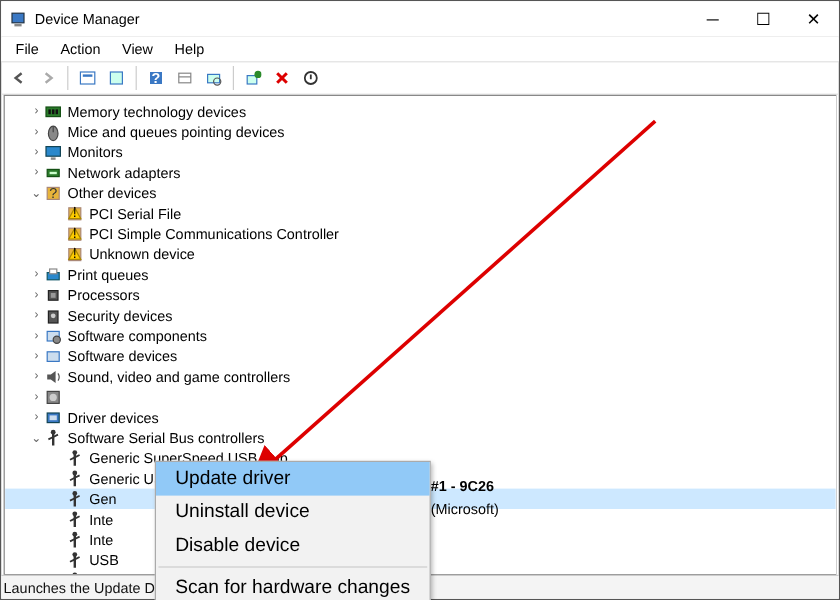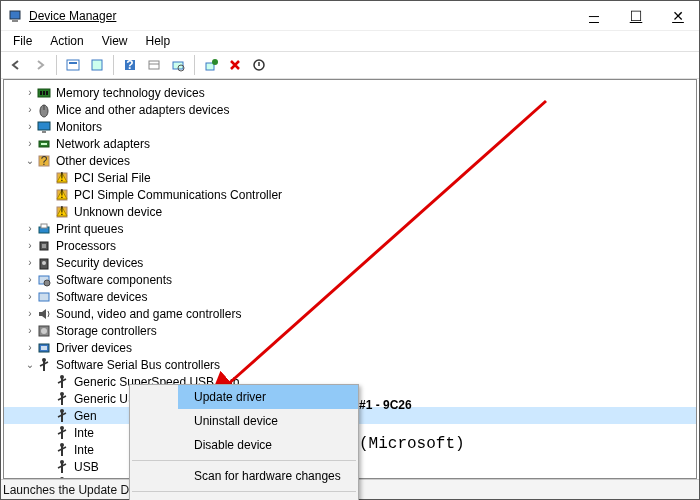--- a/index.html
+++ b/index.html
@@ -1,37 +1,37 @@
 <!DOCTYPE html>
 <html><head>
 <meta charset="utf-8">
 <style>
 * { box-sizing: border-box; margin: 0; padding: 0; font-family: "Segoe UI", Tahoma, sans-serif; font-size: 12px; }
 body { background: #fff; width: 700px; height: 500px; overflow: hidden; user-select: none; }
 .window { width: 700px; height: 500px; border: 1px solid #555; display: flex; flex-direction: column; position: relative; }
-.titlebar { height: 30px; display: flex; align-items: center; padding-left: 6px; background: #fff; border-bottom: 1px solid #eee; text-decoration: underline; }
+.titlebar { height: 30px; display: flex; align-items: center; padding-left: 6px; background: #fff; border-bottom: 1px solid #eee; }
 .titlebar .app-icon { width: 16px; height: 16px; margin-right: 6px; display:flex; align-items:center; justify-content:center; }
 .titlebar .title { flex: 1; font-size: 12px; }
 .win-controls { display: flex; }
 .win-controls .btn { width: 42px; height: 30px; display: flex; align-items: center; justify-content: center; font-size: 14px; }
 .menubar { height: 20px; display: flex; gap: 2px; padding-left: 4px; align-items: center; background:#fff; }
 .menubar span { padding: 2px 8px; font-size: 12px; }
 .toolbar { height: 28px; border-top: 1px solid #e0e0e0; border-bottom: 1px solid #e0e0e0; display: flex; align-items: center; gap: 2px; padding: 0 4px; }
 .toolbar .tb { width: 22px; height: 22px; display: flex; align-items: center; justify-content: center; border:1px solid transparent; }
 .toolbar .sep { width: 1px; height: 20px; background: #ccc; margin: 0 3px; }
 .tree-area { flex: 1; overflow: auto; border: 1px solid #888; margin: 0 2px 0 2px; padding: 4px 0; position: relative; background:#fff; }
 .tree-row { display: flex; align-items: center; height: 17px; white-space: nowrap; }
 .tree-row .twisty { width: 12px; text-align: center; color: #666; font-size: 10px; }
 .tree-row .icon { width: 16px; height: 16px; margin-right: 4px; display:flex; align-items:center; justify-content:center; }
 .tree-row.selected { background: #cde8ff; }
 .indent1 { padding-left: 20px; }
 .indent2 { padding-left: 38px; }
 .statusbar { height: 20px; border-top: 1px solid #ccc; padding-left: 2px; font-size: 12px; display:flex; align-items:center; color:#111; background:#f4f4f4; }
 .context-menu { position: absolute; background: #f2f2f2; border: 1px solid #aaa; box-shadow: 2px 2px 4px rgba(0,0,0,.3); width: 230px; z-index: 20; }
-.context-menu .mi { padding: 5px 16px; font-size: 12px; margin-left: 48px; }
+.context-menu .mi { padding: 5px 16px; font-size: 16px; }
 .context-menu .mi.hover { background: #91c9f7; }
 .context-menu .sep { height: 1px; background: #ccc; margin: 3px 2px; }
 .arrow-svg { position: absolute; z-index: 15; pointer-events:none; }
 svg { display:block; }
 </style>
 </head>
 <body>
 
 <div class="window">
 
@@ -133,21 +133,21 @@
         <span>Memory technology devices</span>
       </div>
       <div class="tree-row indent1">
         <span class="twisty">›</span>
         <span class="icon">
           <svg width="16" height="16">
             <ellipse cx="8" cy="9" rx="4" ry="6" fill="#888" stroke="#444"></ellipse>
             <line x1="8" y1="3" x2="8" y2="8" stroke="#444"></line>
           </svg>
         </span>
-        <span>Mice and other adapters devices</span>
+        <span>Mice and queues pointing devices</span>
       </div>
       <div class="tree-row indent1">
         <span class="twisty">›</span>
         <span class="icon">
           <svg width="16" height="16">
             <rect x="2" y="3" width="12" height="8" fill="#2a88cc" stroke="#145"></rect>
             <rect x="6" y="12" width="4" height="2" fill="#888"></rect>
           </svg>
         </span>
         <span>Monitors</span>
@@ -265,21 +265,20 @@
         <span>Sound, video and game controllers</span>
       </div>
       <div class="tree-row indent1">
         <span class="twisty">›</span>
         <span class="icon">
           <svg width="16" height="16">
             <rect x="3" y="3" width="10" height="10" fill="#888" stroke="#444"></rect>
             <circle cx="8" cy="8" r="3" fill="#ccc"></circle>
           </svg>
         </span>
-        <span>Storage controllers</span>
       </div>
       <div class="tree-row indent1">
         <span class="twisty">›</span>
         <span class="icon">
           <svg width="16" height="16">
             <rect x="3" y="4" width="10" height="8" fill="#3a78c4" stroke="#145"></rect>
             <rect x="5" y="6" width="6" height="4" fill="#cde"></rect>
           </svg>
         </span>
         <span>Driver devices</span>
@@ -391,14 +390,14 @@
   <svg class="arrow-svg" width="700" height="500" style="left:0; top:0;">
     <defs>
         <marker id="ah" markerWidth="12" markerHeight="12" refX="2" refY="5" orient="auto">
           <path d="M0 0 L10 5 L0 10 Z" fill="#d00"></path>
         </marker>
       </defs>
     <line x1="545" y1="100" x2="225" y2="385" stroke="#d00" stroke-width="3" marker-end="url(#ah)"></line>
   </svg>
 
 <div style="position: absolute; left: 358px; top: 397px; font-size: 12px; font-weight: bold;">#1 - 9C26</div>
-    <div style="position: absolute; left: 358px; top: 434px; font-size: 16px; font-family: Liberation Mono, monospace;">(Microsoft)</div>
+    <div style="position: absolute; left: 358px; top: 416px; font-size: 12px;">(Microsoft)</div>
   </div>
 
 </body></html>

